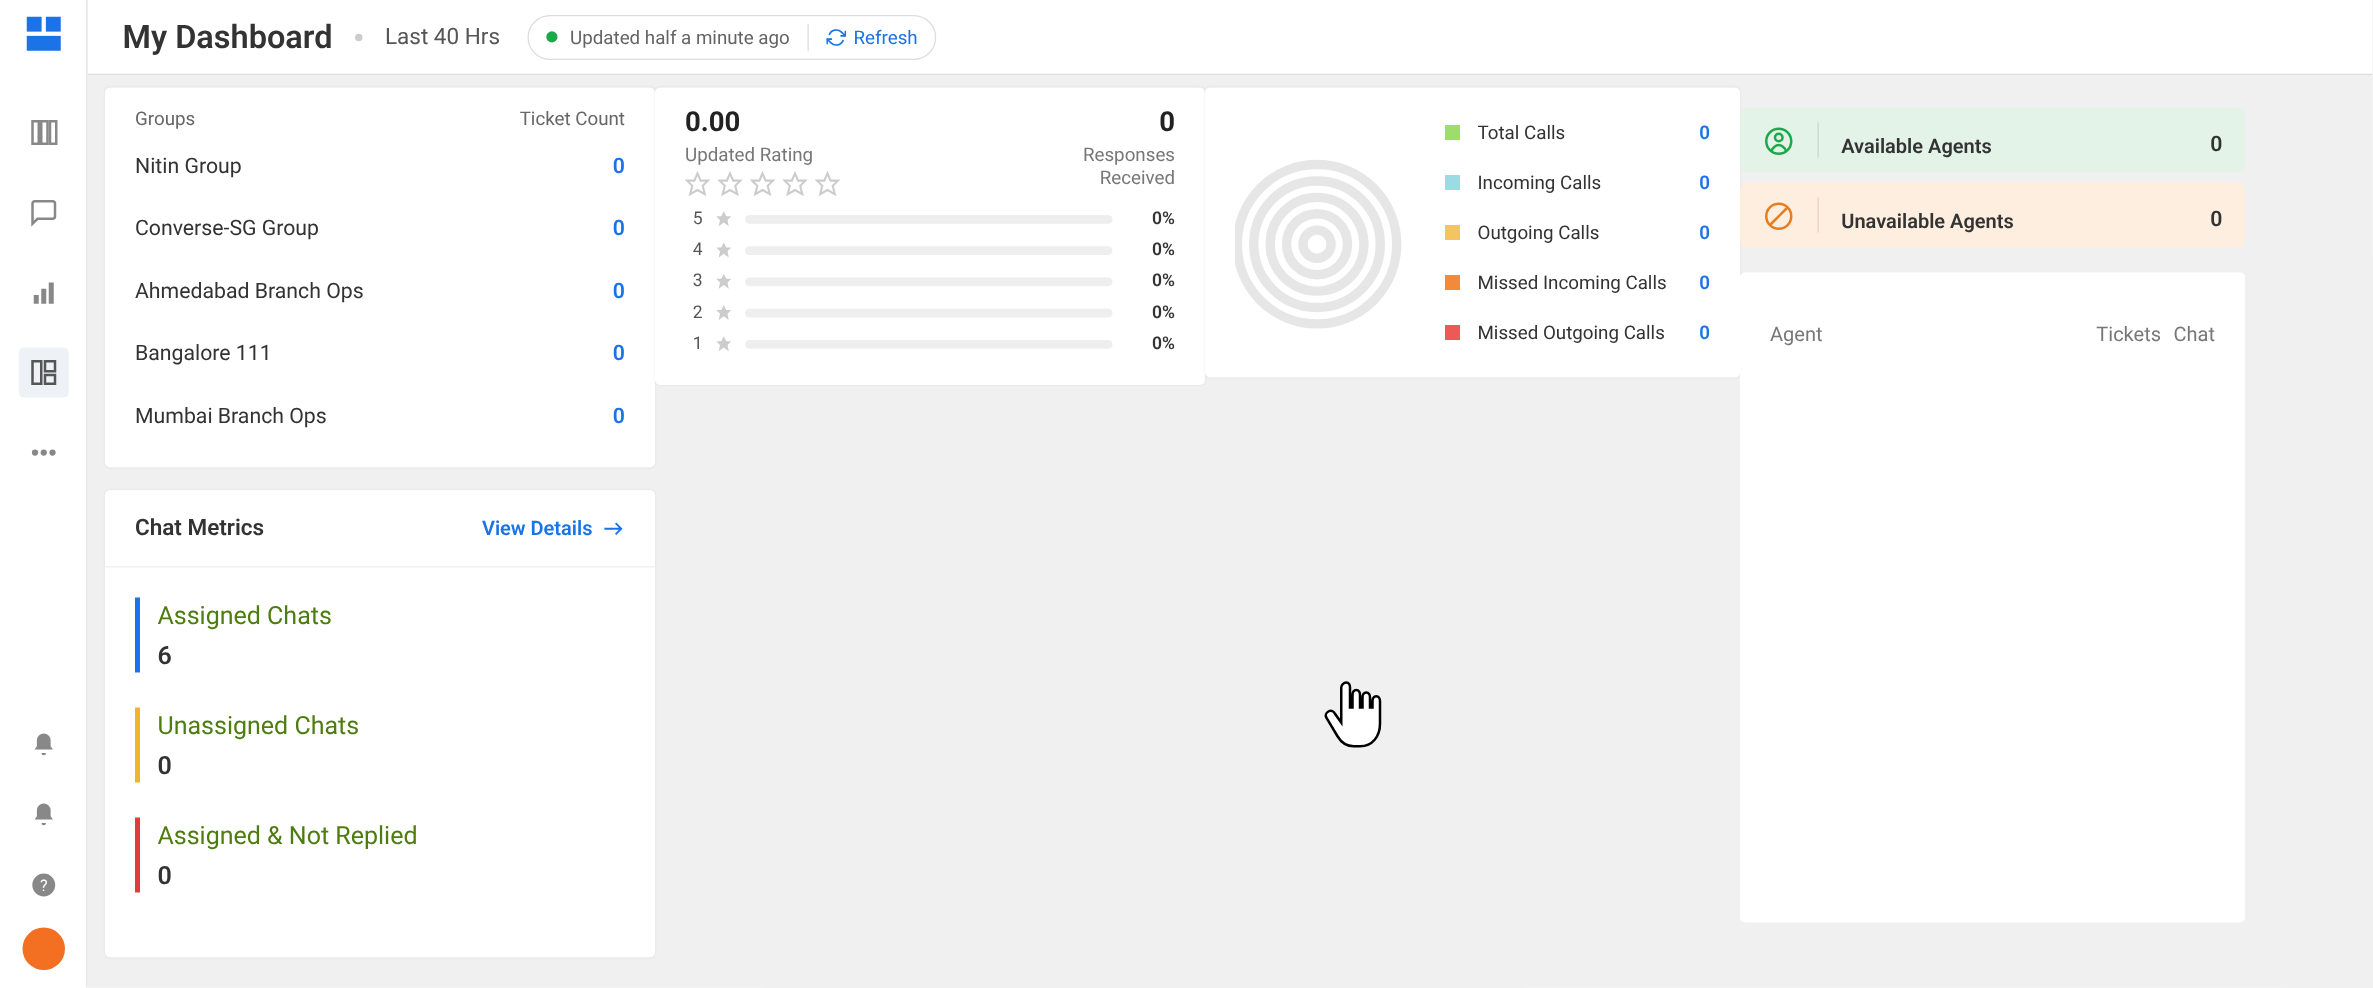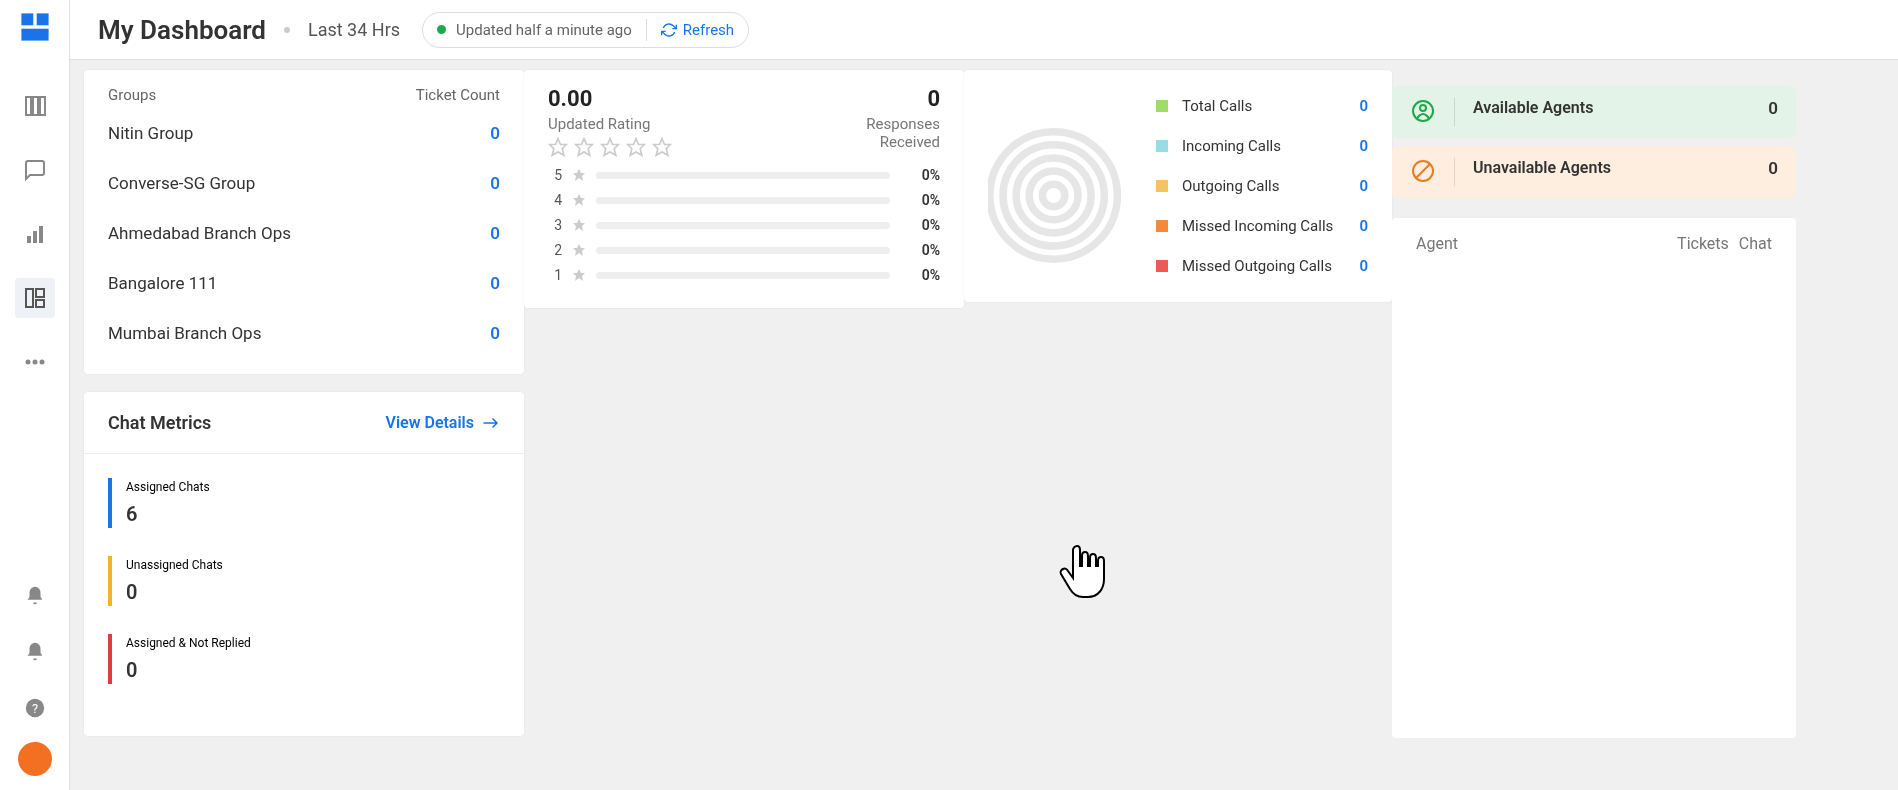--- a/index.html
+++ b/index.html
@@ -40,37 +40,37 @@
 .dist-row .pct { width:40px; text-align:right; font-weight:600; color:#333; }
 .dist-row .n { width:14px; text-align:right; }
 .calls-card { width: 428px; display:flex; gap:18px; align-items:flex-start; }
 .bullseye { flex:0 0 auto; }
 .legend { flex: 1; }
 .legend-row { display:flex; align-items:center; padding: 11px 0; font-size:15px; }
 .legend-row .sw { width:12px; height:12px; margin-right:14px; }
 .legend-row .lbl { flex:1; color:#333; }
 .legend-row .val { color:#1b73e8; font-weight:600; }
 .right-col { width: 404px; display:flex; flex-direction:column; gap: 8px; }
-.agent-pill { display:flex; align-items:flex-start; border-radius:6px; padding: 12px 18px; }
+.agent-pill { display:flex; align-items:flex-end; border-radius:6px; padding: 12px 18px; }
 .agent-pill.avail { background: #e4f3e7; }
 .agent-pill.unavail { background: #fdeee0; }
 .agent-pill .icn { width:26px; height:26px; display:flex; align-items:center; justify-content:center; }
 .agent-pill .vline { width:1px; height:28px; background:#c8d8cc; margin: 0 18px; }
 .agent-pill .lbl { flex:1; font-size:16px; font-weight:600; color:#333; }
 .agent-pill .val { font-size:17px; font-weight:600; color:#333; }
 .agent-toggle-card { background:#fff; border-radius:4px; padding: 16px 24px; margin-top:12px; height: 520px; }
-.agent-toggle-head { display:flex; color:#777; font-size:16px; }
+.agent-toggle-head { display:flex; color:#777; font-size:16px;margin-top:24px; }
 .agent-toggle-head .l { flex:1; }
 .chat-metrics-card { width:440px; padding:0; }
 .chat-metrics-head { display:flex; justify-content:space-between; align-items:center; padding: 20px 24px; border-bottom:1px solid #eee; }
 .chat-metrics-head .ttl { font-size:18px; font-weight:600; color:#333; }
 .view-details { color:#1b73e8; font-size:16px; font-weight:600; display:flex; align-items:center; gap:8px; cursor:pointer; }
 .chat-body { padding: 24px; }
 .metric-block { border-left: 4px solid; padding: 2px 0 2px 14px; margin-bottom: 28px; }
-.metric-block .lbl { font-size:12px; color:#000000; }
+.metric-block .lbl { font-size:20px; color:#4d7c0f; }
 .metric-block .val { font-size:20px; font-weight:600; color:#333; margin-top:8px; }
 .cursor-hand { position: absolute; left: 1055px; top: 540px; color:#000; z-index: 50; }
 </style>
 </head>
 <body>
 
 <div class="sidebar">
   <div class="logo">
     <svg viewBox="0 0 40 40" width="34" height="34">
         <rect x="4" y="4" width="14" height="14" fill="#1b73e8"></rect>
@@ -130,21 +130,21 @@
     </div>
     <div class="avatar"></div>
   </div>
 </div>
 
 <div class="main">
 
   <div class="header">
     <span class="page-title">My Dashboard</span>
     <span class="dot-sep"></span>
-    <span class="period">Last 34 Hrs</span>
+    <span class="period">Last 40 Hrs</span>
     <div class="status-pill">
       <span class="green-dot"></span>
       <span>Updated half a minute ago</span>
       <span class="div"></span>
       <span class="refresh-link">
         <svg width="16" height="16" viewBox="0 0 24 24" fill="none" stroke="#1b73e8" stroke-width="2">
             <path d="M23 4v6h-6M1 20v-6h6"></path>
             <path d="M3.51 9a9 9 0 0 1 14.85-3.36L23 10M1 14l4.64 4.36A9 9 0 0 0 20.49 15"></path>
           </svg>
         <span>Refresh</span>

